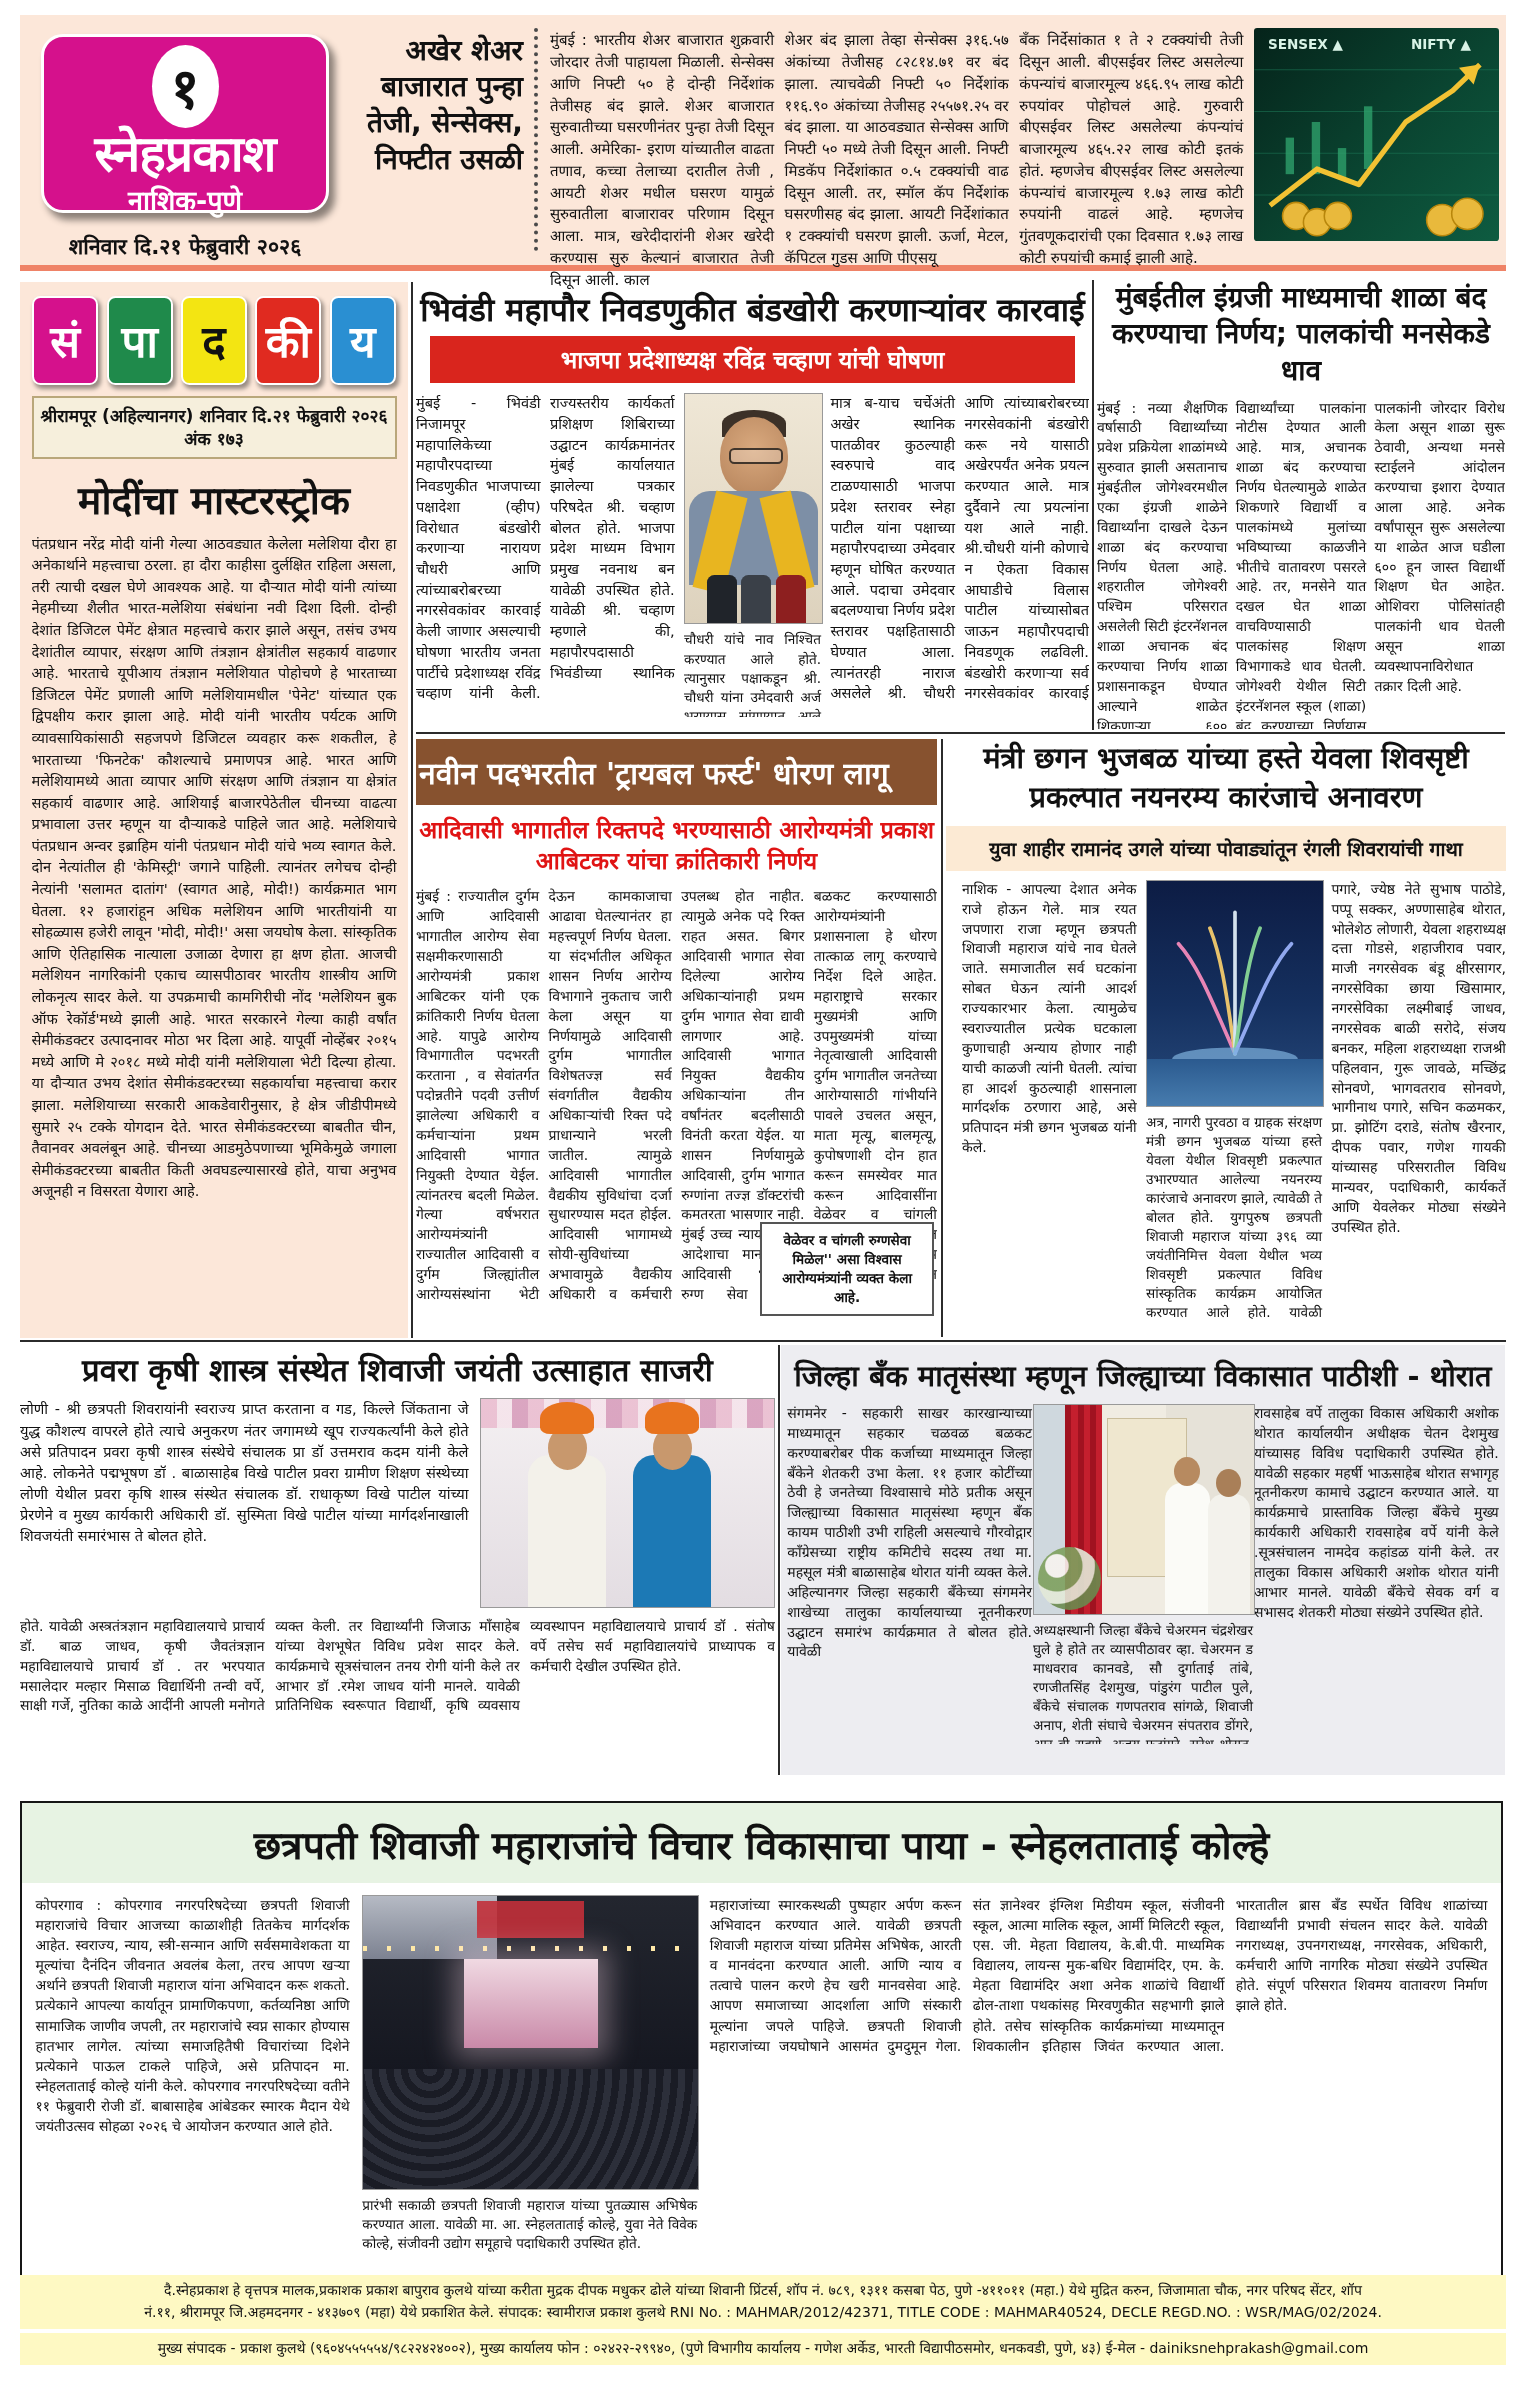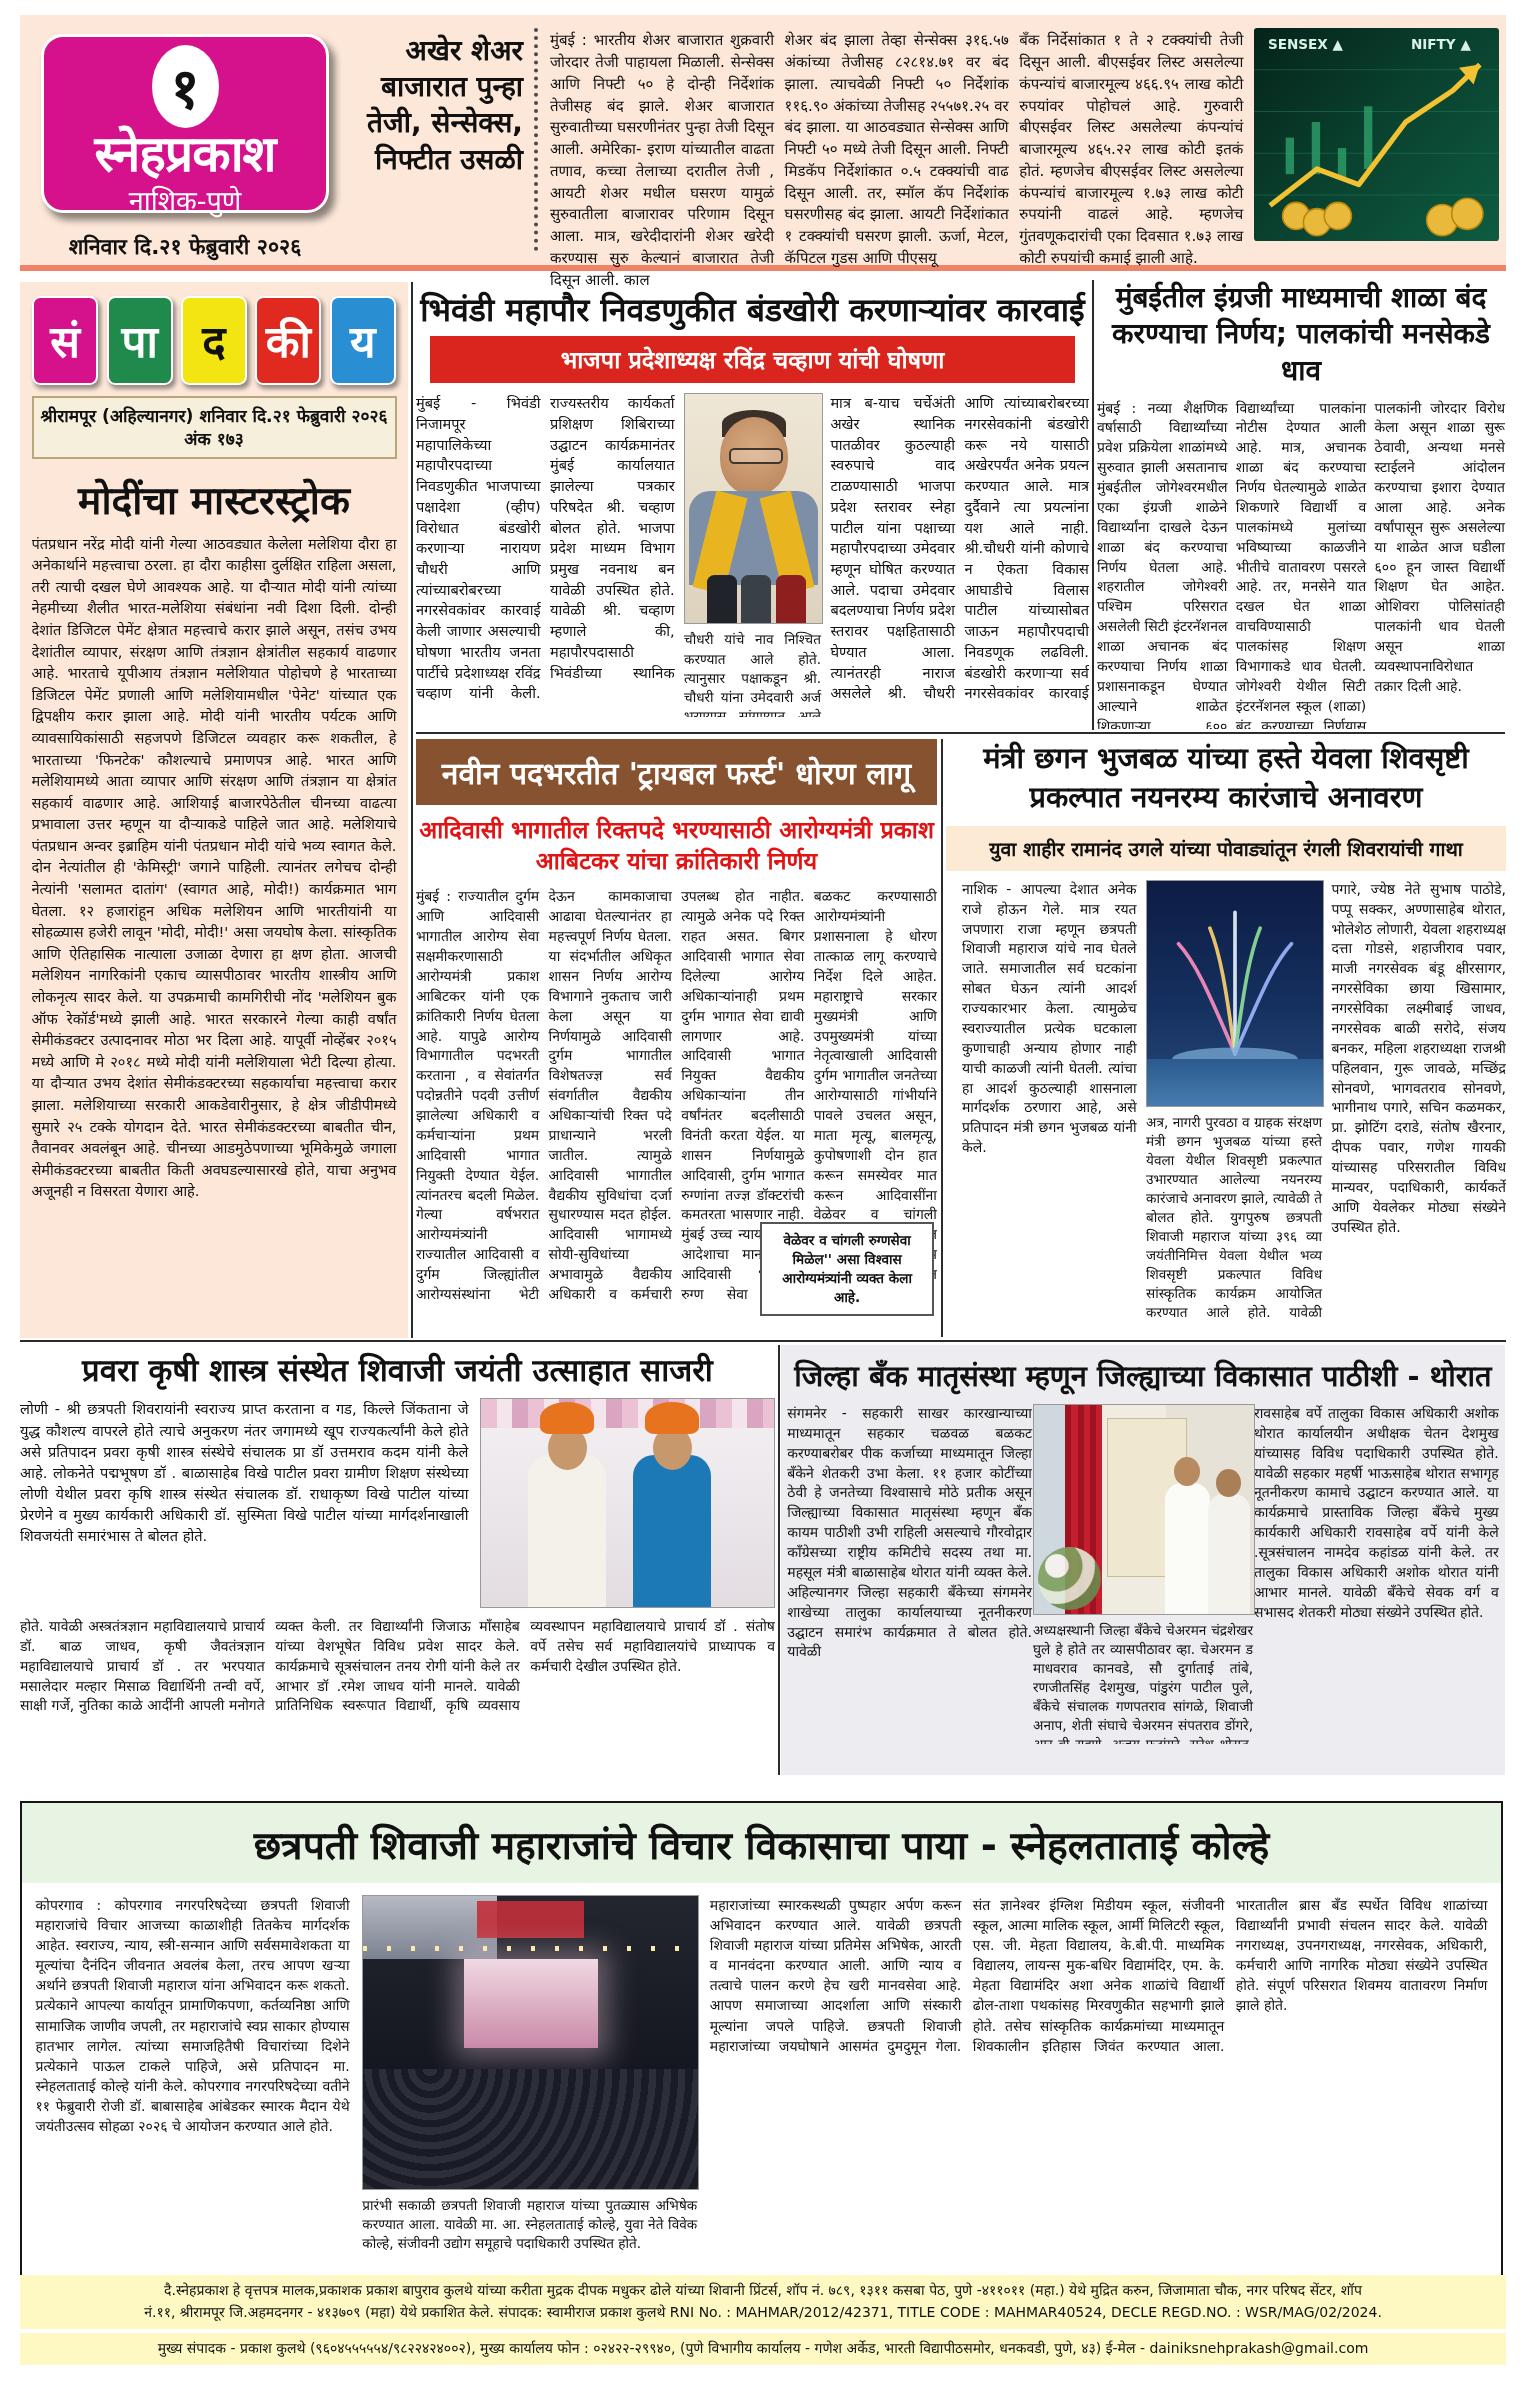--- a/index.html
+++ b/index.html
@@ -8,21 +8,21 @@
   .just{text-align:justify;}
   
   #top-band{position:absolute;left:20px;top:14.6px;width:1486px;height:250px;background:#fce7d9;
             border-bottom:6.3px solid #ef8367;display:flex;}
   .masthead-col{width:330px;flex:none;padding-top:12.6px;}
   .brand{width:282px;height:173px;margin:7.3px auto 0;background:#d5118c;border:3.7px solid #fff;
          border-radius:22px;box-shadow:5.2px 6.3px 7.3px rgba(0,0,0,.45);text-align:center;position:relative;}
   .brand-circle{width:67px;height:83px;background:#fff;border-radius:50%;margin:7.3px auto 0;
                 display:flex;align-items:center;justify-content:center;font-size:56px;font-weight:800;color:#111;}
   .brand-title{color:#fff;font-size:50px;font-weight:800;line-height:1.0;margin-top:1px;letter-spacing:-1px;}
-  .brand-sub{color:#fff;font-size:27px;font-weight:400;margin-top:2.1px;}
+  .brand-sub{color:#fff;font-size:27px;font-weight:700;margin-top:2.1px;}
   .masthead-date{text-align:center;font-size:21.4px;font-weight:800;margin-top:18px;}
   .top-headline{width:173px;flex:none;font-size:28px;font-weight:800;text-align:right;
                 line-height:1.3;padding:18px 3.1px 0 0;}
   .top-divider{width:0;border-left:4.2px dotted #4a4a4a;margin:13.6px 8.4px;}
   .top-cols{flex:1;display:flex;gap:10.5px;padding:15.7px 7.3px 5.2px 3.1px;}
   .tcol{flex:1;font-size:15px;line-height:1.45;}
   .market-art{width:245px;height:213px;flex:none;margin:13.6px 7.3px 0 3.1px;border-radius:3.1px;overflow:hidden;
               background:linear-gradient(135deg,#05231a 0%,#0a4531 55%,#0e5c41 100%);position:relative;}
   
   .vline{position:absolute;width:1.6px;background:#2b2b2b;}
@@ -46,21 +46,21 @@
            padding:7.3px 0;margin:7.3px 13.6px 10.5px;}
   .bh-body{display:flex;gap:9.4px;font-size:14.6px;line-height:1.42;height:324px;overflow:hidden;}
   .bh-left,.bh-right{flex:2;column-count:2;column-gap:9.4px;}
   .bh-photo-col{width:137px;flex:none;}
   
   #school{position:absolute;left:1097px;top:280px;width:408px;height:449px;overflow:hidden;}
   .sc-head{font-size:28px;font-weight:800;text-align:center;line-height:1.3;}
   .sc-body{column-count:3;column-gap:8.4px;font-size:14px;line-height:1.42;height:340px;margin-top:9.4px;overflow:hidden;}
   
   #tribal{position:absolute;left:416px;top:739px;width:521px;height:598px;overflow:hidden;}
-  .tr-band{background:#87522f;color:#fff;font-size:30px;font-weight:800;text-align:center;padding:12.6px 3.1px;}
+  .tr-band{background:#87522f;color:#fff;font-size:30px;font-weight:800;text-align:left;padding:12.6px 3.1px;}
   .tr-sub{color:#e01414;font-size:23.5px;font-weight:800;text-align:center;line-height:1.35;margin:9.4px 0;}
   .tr-body{position:relative;column-count:4;column-gap:9.4px;font-size:14px;line-height:1.42;height:434px;overflow:hidden;}
   .tr-quote{position:absolute;right:3.1px;bottom:5.2px;width:157px;background:#fff;border:2.1px solid #555;
             padding:7.3px 6.3px;font-size:13.6px;font-weight:700;text-align:center;line-height:1.4;}
   
   #bhujbal{position:absolute;left:946px;top:739px;width:560px;height:598px;overflow:hidden;}
   .bj-head{font-size:29px;font-weight:800;text-align:center;line-height:1.35;}
   .bj-sub{background:#fcead4;font-size:19.4px;font-weight:800;text-align:center;padding:9.4px 4.2px;margin:8.4px 0;}
   .bj-body{display:flex;gap:9.4px;font-size:14px;line-height:1.42;height:439px;overflow:hidden;margin-left:16px;}
   .bj-side{flex:1;}

